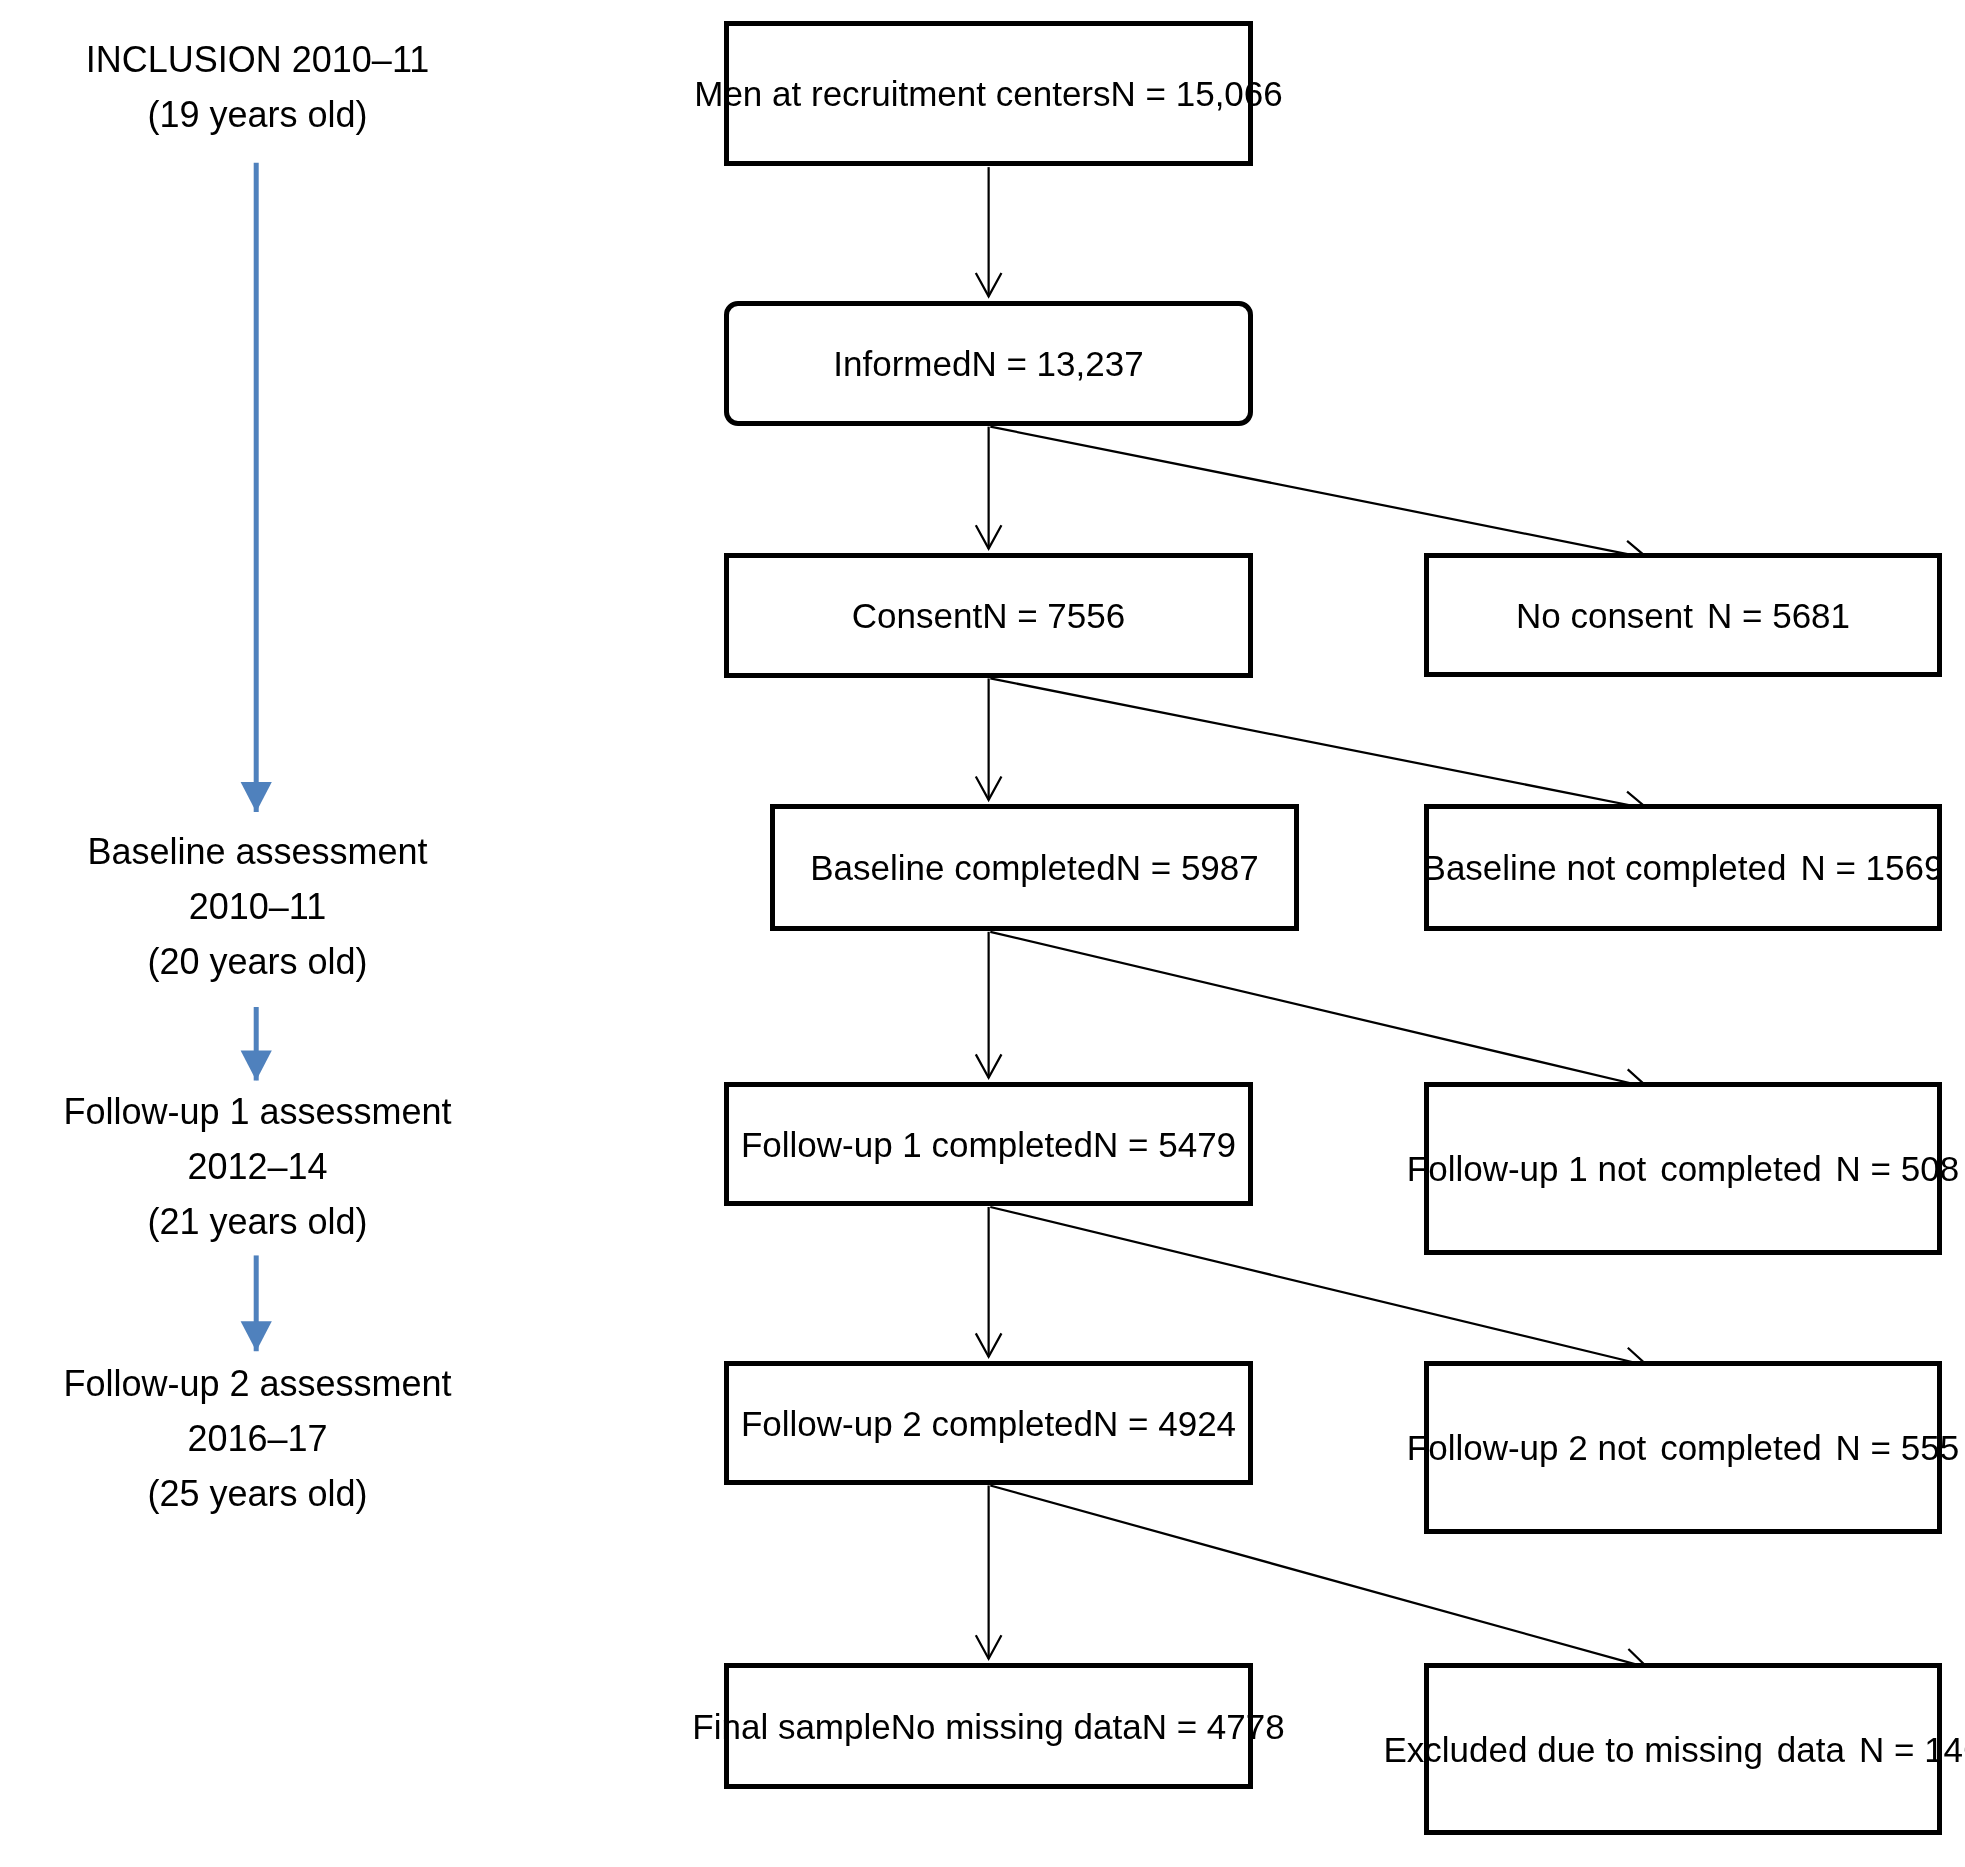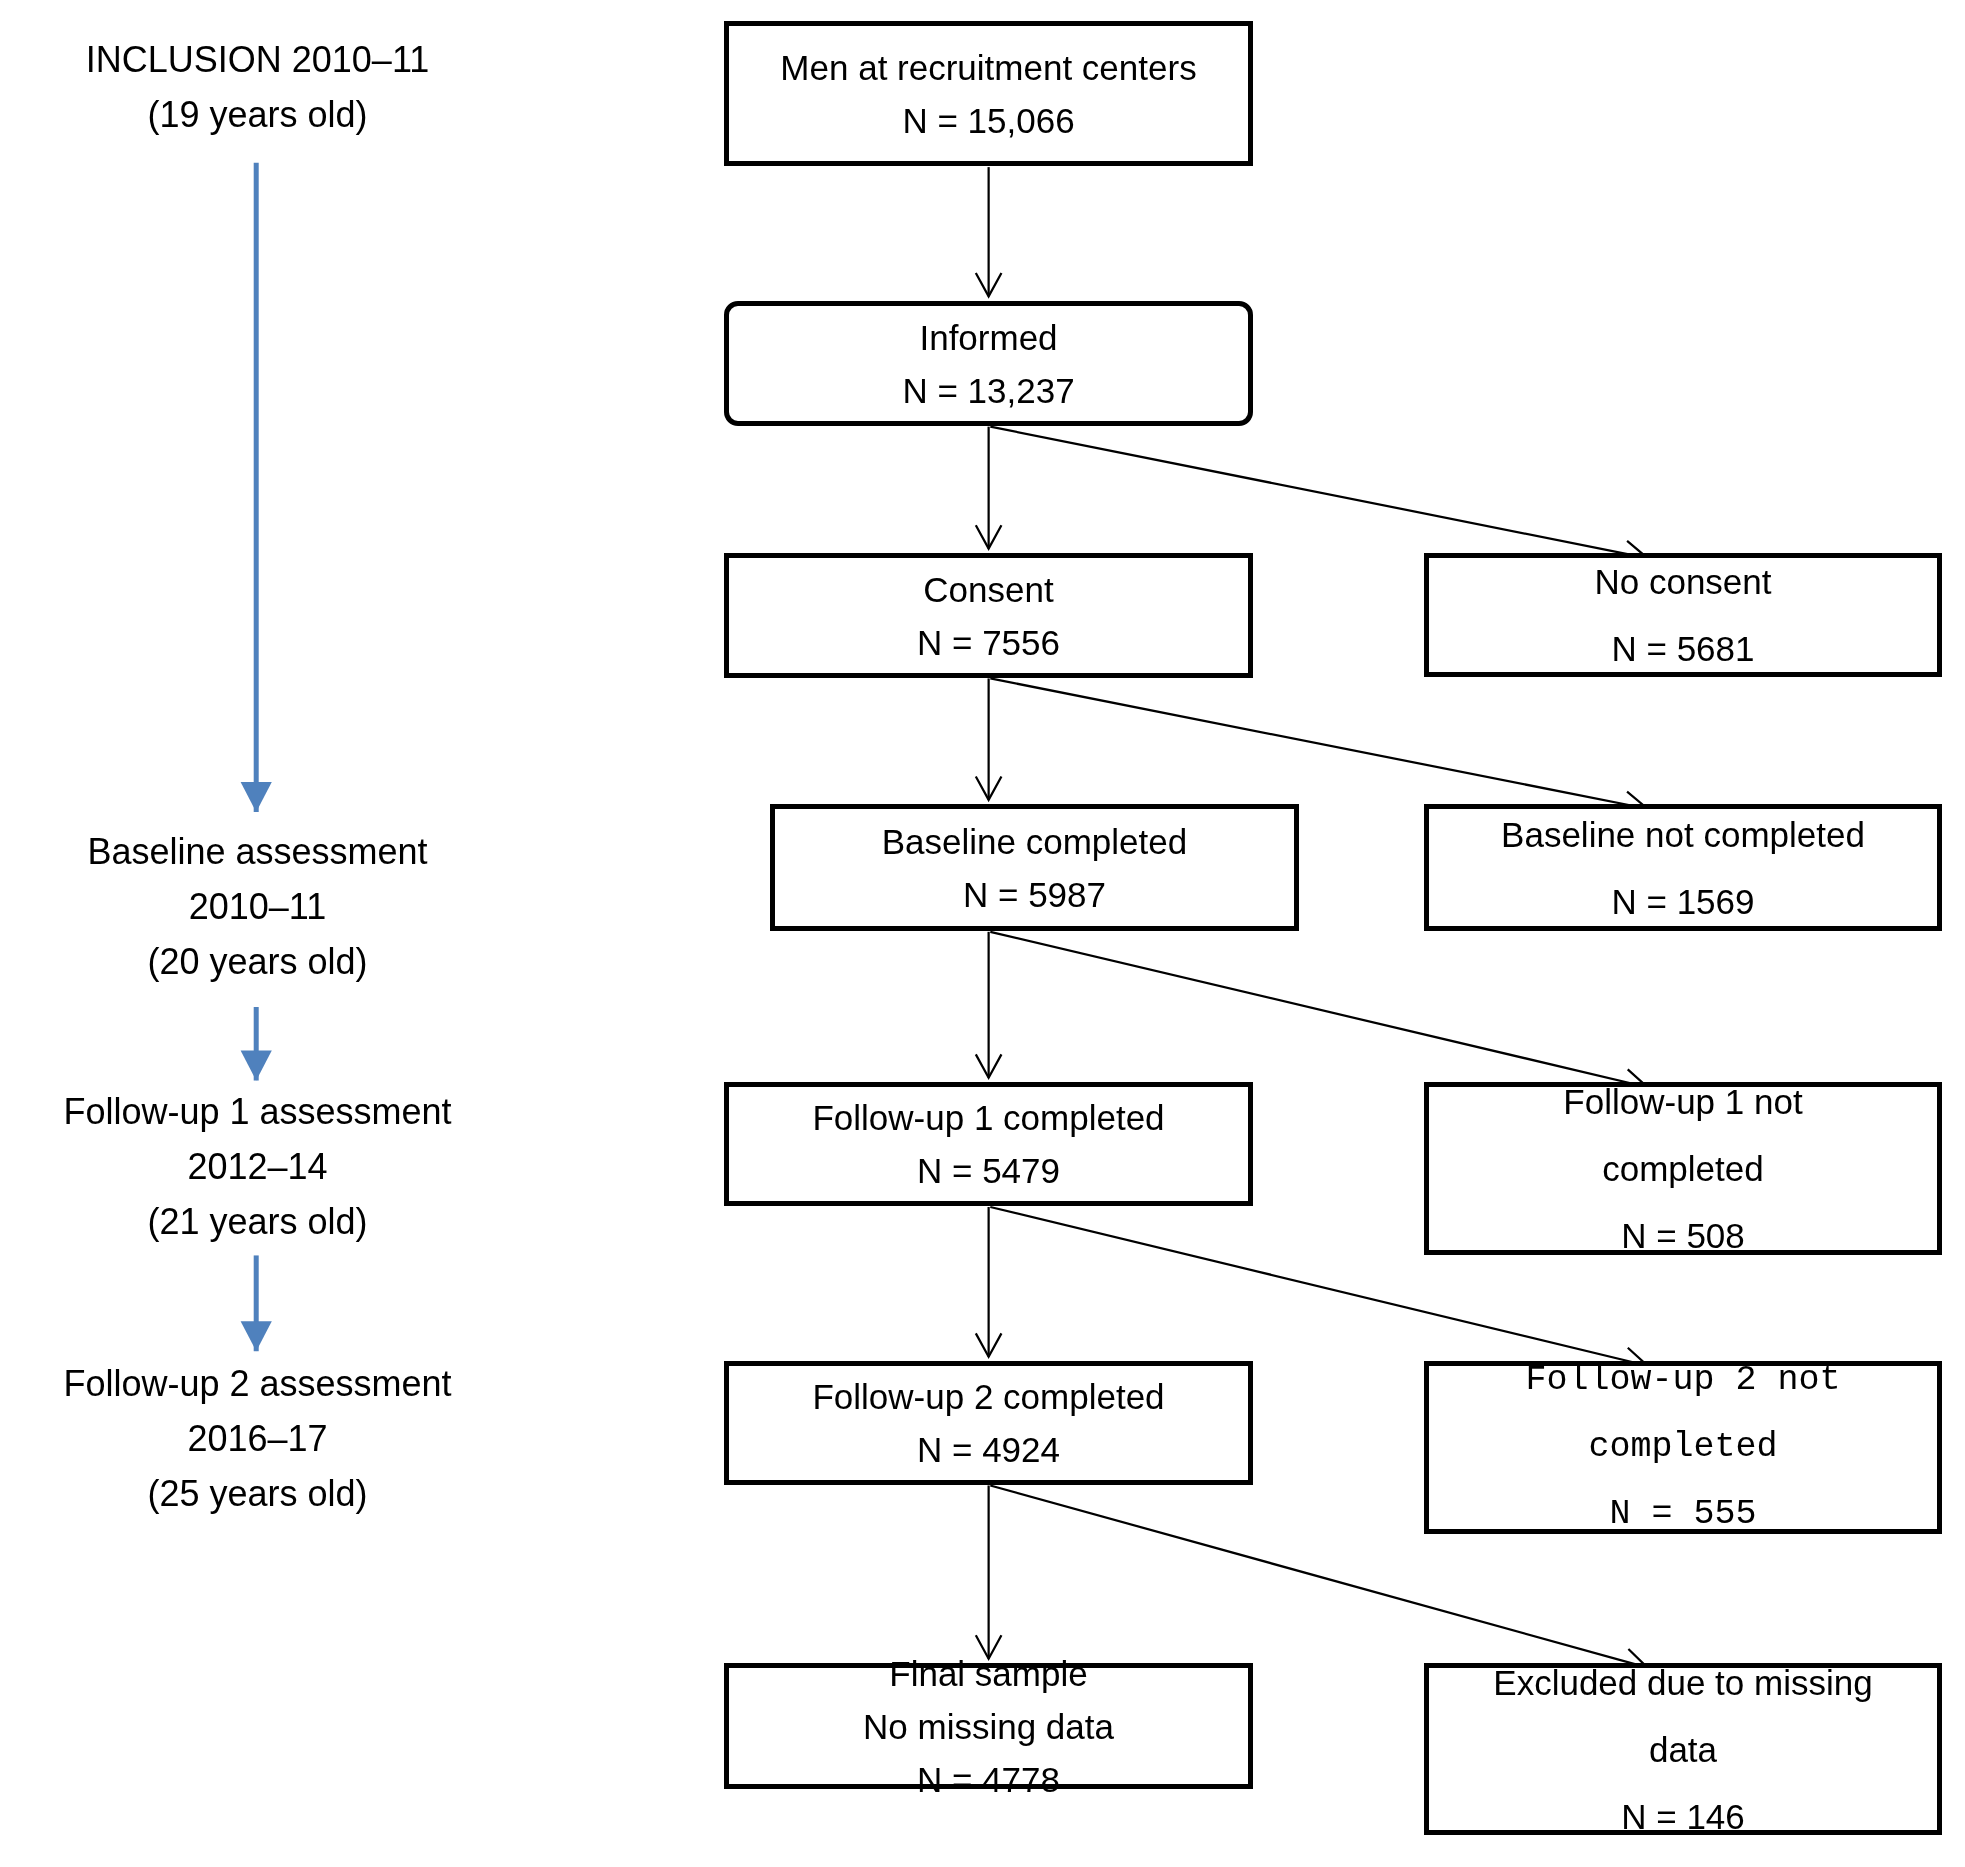--- a/index.html
+++ b/index.html
@@ -20,21 +20,21 @@
     left: 0; top: 0;
     width: 1965px;
     height: 1867px;
   }
   .flowbox {
     position: absolute;
     border: 5.6px solid #000000;
     background: #ffffff;
     box-sizing: border-box;
     display: flex;
-    flex-direction: column;
+    flex-direction: row;
     justify-content: center;
     align-items: center;
     text-align: center;
   }
   .flowbox span {
     display: block;
     font-size: 35px;
     line-height: 53px;
     white-space: nowrap;
   }
@@ -60,21 +60,21 @@
   #box-consent        { top: 553px;  height: 125px; }
   #box-baseline-done  { top: 804px; height: 127px; margin-left: 46px; }
   #box-fu1-done       { top: 1082px; height: 124px; }
   #box-fu2-done       { top: 1361px; height: 124px; }
   #box-final          { top: 1663px; height: 126px; }
 
   
   #box-no-consent     { top: 553px;  height: 124px; }
   #box-baseline-not   { top: 804px; height: 127px; }
   #box-fu1-not        { top: 1082px; height: 173px; }
-  #box-fu2-not        { top: 1361px; height: 173px; font-family: Liberation Mono, monospace; }
+  #box-fu2-not        { top: 1361px; height: 173px; }
   #box-excluded       { top: 1663px; height: 172px; }
 
   
   #tl-inclusion { top: 32px; }
   #tl-baseline  { top: 824px; }
   #tl-fu1       { top: 1084px; }
   #tl-fu2       { top: 1356px; }
 </style>
 </head>
 <body>

